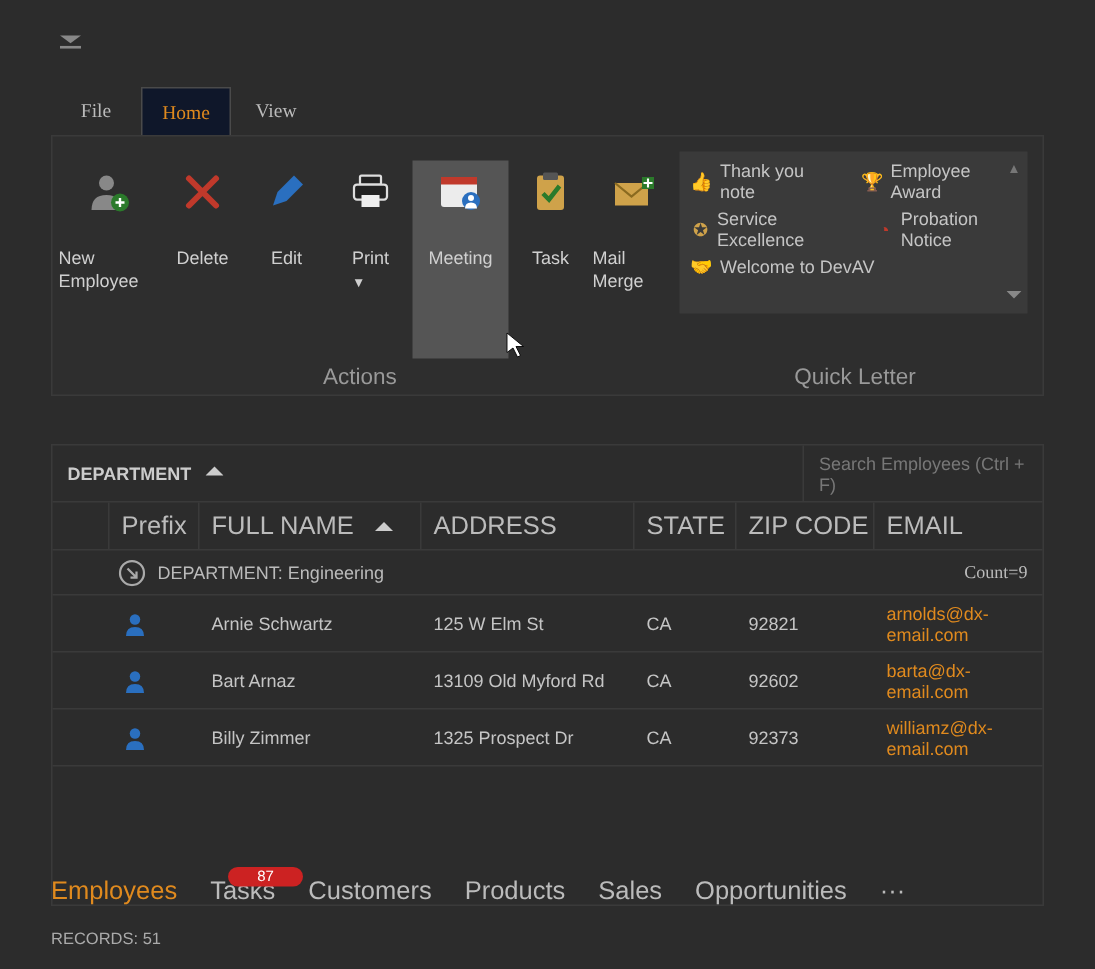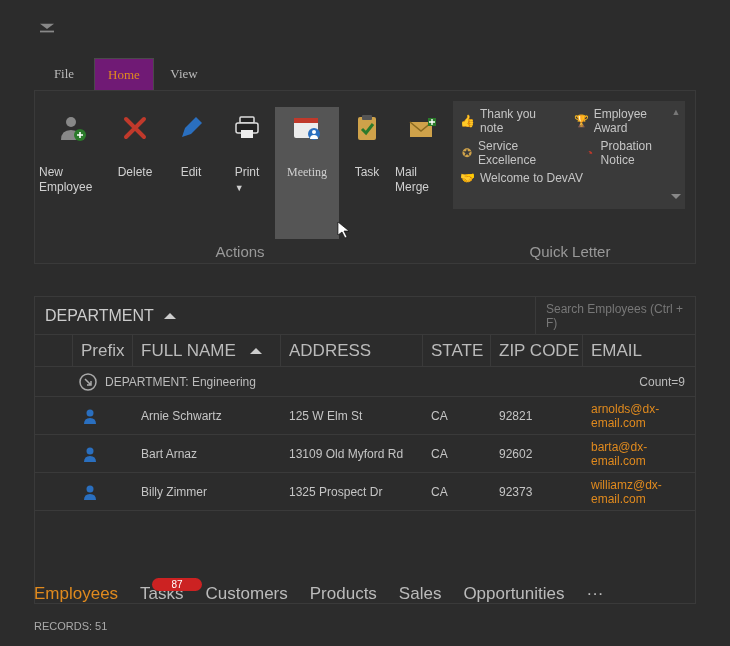--- a/index.html
+++ b/index.html
@@ -4,55 +4,55 @@
 <style>
   * { box-sizing: border-box; margin: 0; padding: 0; }
   body { background: #fff; font-family: "Segoe UI", Arial, sans-serif; font-size: 12px; color: #c5c5c5; }
   .app { width: 730px; height: 646px; background: #2c2c2c; position: relative; overflow: hidden; }
   .chrome-icon { position:absolute; top:22px; left:40px; color:#999; cursor:pointer; }
   .chrome-icon svg { width:14px; height:10px; }
 
   
   .ribbon-tabs { position:absolute; top:58px; left:34px; display:flex; }
   .ribbon-tab { width:60px; height:32px; display:flex; align-items:center; justify-content:center; font-size:13px; color:#bbb; cursor:pointer;font-family:Liberation Serif, serif; }
-  .ribbon-tab.active { color:#e08a1e; border:1px solid #4a4a4a; border-bottom:none; background:#701a75; }
+  .ribbon-tab.active { color:#e08a1e; border:1px solid #4a4a4a; border-bottom:none; background:#0f172a; }
 
   
   .ribbon { position:absolute; top:90px; left:34px; right:34px; height:174px; border:1px solid #3a3a3a; background:#2e2e2e; }
   .ribbon-row { display:flex; height:148px; }
   .actions-area { display:flex; padding-top:16px; padding-left:4px; }
   .action-btn { width:56px; display:flex; flex-direction:column; align-items:center; padding-top:4px; cursor:pointer; }
   .action-btn .ico { width:34px; height:34px; display:flex; align-items:center; justify-content:center; }
   .action-btn .lbl { margin-top:20px; font-size:12px; color:#d0d0d0; line-height:15px; }
-  .action-btn.highlight { background:#555; width:64px;font-family:Liberation Serif, serif; }
+  .action-btn.highlight { background:#555; width:64px; }
   .action-btn.highlight .lbl { margin-top:20px; }
   .cursor { position:absolute; left:302px; top:130px; color:#fff; }
 
   .ql-panel { margin-left:auto; margin-top:10px; margin-right:10px; width:232px; height:108px; background:#3a3a3a; position:relative; padding:6px 8px; font-size:12px; }
   .ql-row { display:flex; gap:18px; margin-bottom:4px; }
   .ql-item { display:flex; align-items:center; gap:5px; cursor:pointer; }
   .ql-item .mini { width:14px; height:14px; display:flex; align-items:center; justify-content:center; font-size:12px; }
   .ql-scroll { position:absolute; right:4px; top:6px; bottom:6px; width:10px; display:flex; flex-direction:column; justify-content:space-between; align-items:center; color:#777; }
 
   .group-labels { position:absolute; top:152px; left:0; right:0; display:flex; font-size:15px; color:#999; }
   .group-labels .g1 { width:410px; text-align:center; }
   .group-labels .g2 { flex:1; text-align:center; }
 
   
   .grid { position:absolute; top:296px; left:34px; right:34px; bottom:42px; border:1px solid #3a3a3a; }
   .groupby { height:38px; display:flex; align-items:center; padding-left:10px; border-bottom:1px solid #3a3a3a; }
-  .group-tag { display:flex; align-items:center; gap:10px; font-size:16px; color:#ccc; cursor:pointer; }
+  .group-tag { display:flex; gap:10px; font-size:12px; color:#ccc; cursor:pointer;font-weight:bold; }
   .group-tag svg { width:12px; height:10px; }
   .search-box { margin-left:auto; width:160px; height:100%; display:flex; align-items:center; padding:0 10px; color:#777; font-size:12px; border-left:1px solid #3a3a3a; }
   .colhead { height:32px; display:flex; align-items:center; border-bottom:1px solid #3a3a3a; font-size:17px; color:#bbb; }
   .ch { border-right:1px solid #3a3a3a; height:100%; display:flex; align-items:center; padding-left:8px; }
   .ch.sortable { cursor:pointer; }
   .c0 { width:38px; } .c1 { width:60px; } .c2 { width:148px; } .c3 { width:142px; } .c4 { width:68px; } .c5 { width:92px; } .c6 { flex:1; border-right:none; }
   .grouprow { height:30px; display:flex; align-items:center; border-bottom:1px solid #3a3a3a; padding-left:44px; color:#bbb; }
-  .grouprow .count { margin-left:auto; margin-right:10px; }
+  .grouprow .count { margin-left:auto; margin-right:10px;font-family:Liberation Serif, serif; }
   .datarow { height:38px; display:flex; align-items:flex-end; border-bottom:1px solid #3a3a3a; }
   .datarow .cell { height:100%; display:flex; align-items:center; padding-left:8px; font-size:12px; }
   .email { color:#e08a1e; }
 
   
   .navbar { position:absolute; left:34px; right:34px; bottom:34px; height:36px; display:flex; align-items:center; gap:22px; font-size:17px; color:#bbb; }
   .navbar .nav-item { position:relative; cursor:pointer; }
   .navbar .nav-item.active { color:#e08a1e; }
   .badge { position:absolute; top:-6px; right:-18px; background:#c22; color:#fff; border-radius:8px; font-size:10px; padding:1px 19px; }
   .records { position:absolute; left:34px; bottom:14px; font-size:11px; color:#aaa; }

